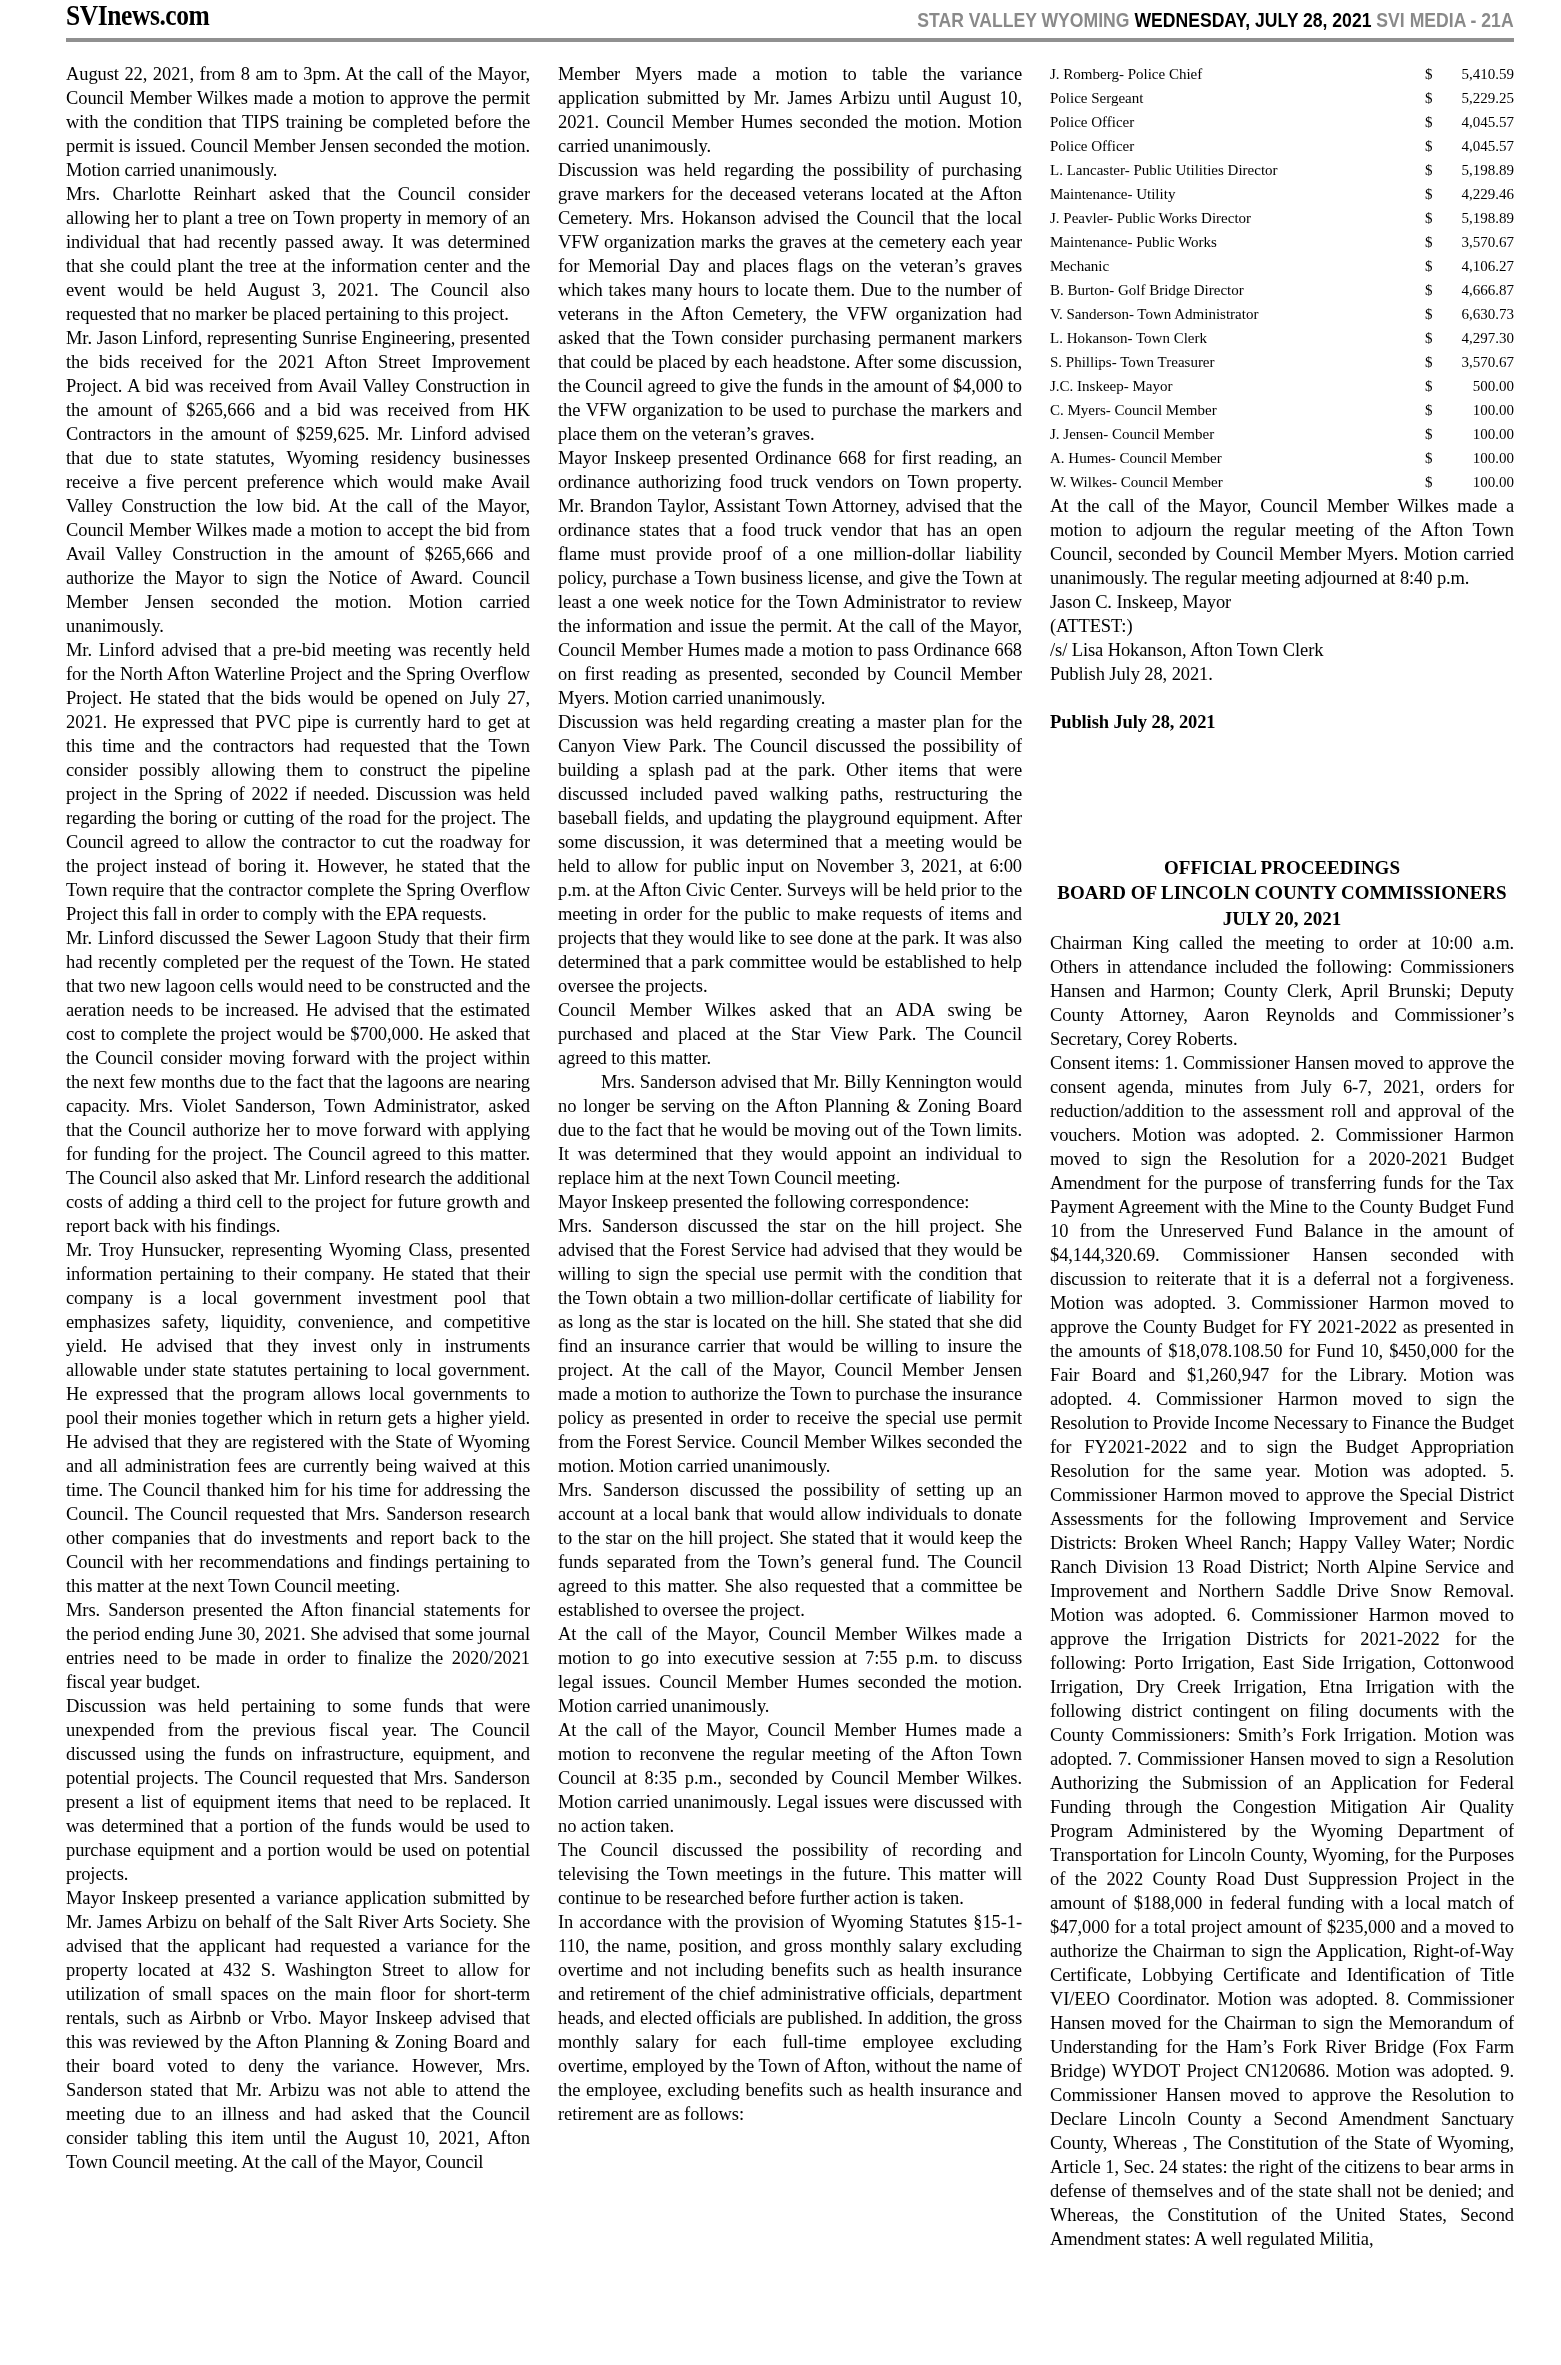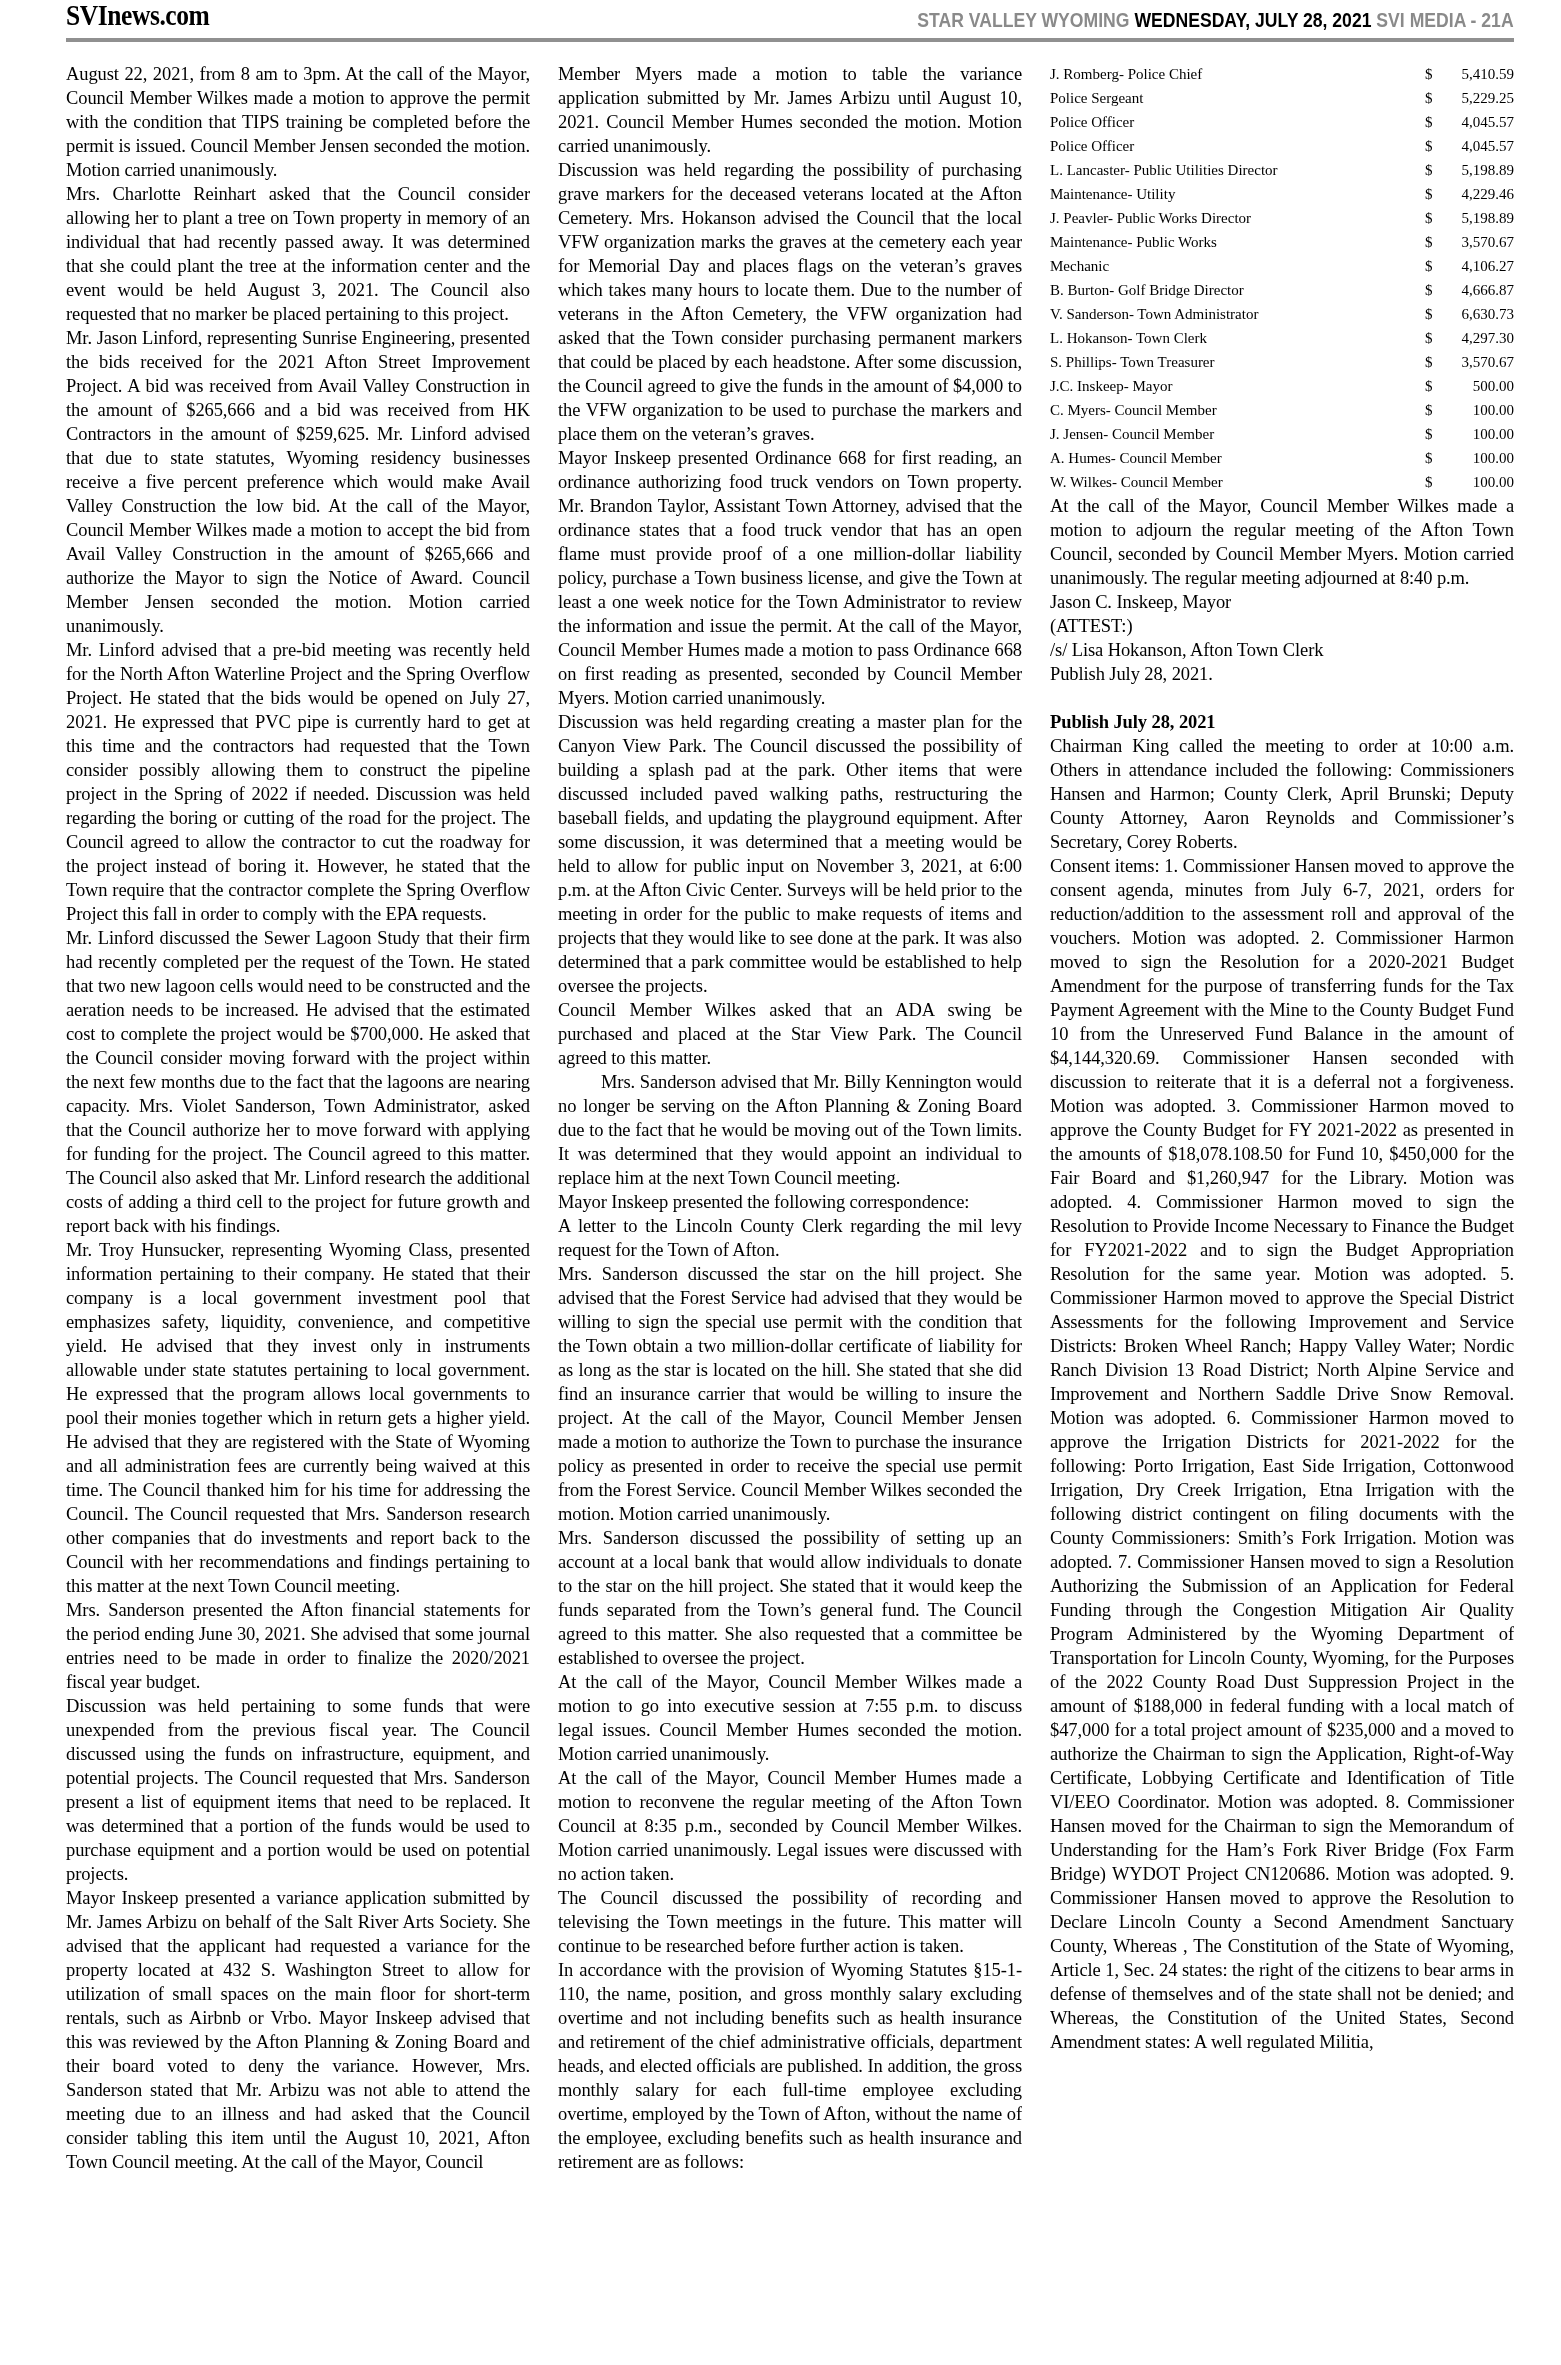--- a/index.html
+++ b/index.html
@@ -68,21 +68,20 @@
     </section>
 
     <section class="col">
       <p>Member Myers made a motion to table the variance application submitted by Mr. James Arbizu until August 10, 2021.  Council Member Humes seconded the motion.  Motion carried unanimously.</p>
       <p>Discussion was held regarding the possibility of purchasing grave markers for the deceased veterans located at the Afton Cemetery.   Mrs. Hokanson advised the Council that the local VFW organization marks the graves at the cemetery each year for Memorial Day and places flags on the veteran’s graves which takes many hours to locate them.  Due to the number of veterans in the Afton Cemetery, the VFW organization had asked that the Town consider purchasing permanent markers that could be placed by each headstone.  After some discussion, the Council agreed to give the funds in the amount of $4,000 to the VFW organization to be used to purchase the markers and place them on the veteran’s graves.</p>
       <p>Mayor Inskeep presented Ordinance 668 for first reading, an ordinance authorizing food truck vendors on Town property.  Mr. Brandon Taylor, Assistant Town Attorney, advised that the ordinance states that a food truck vendor that has an open flame must provide proof of a one million-dollar liability policy, purchase a Town business license, and give the Town at least a one week notice for the Town Administrator to review the information and issue the permit.  At the call of the Mayor, Council Member Humes made a motion to pass Ordinance 668 on first reading as presented, seconded by Council Member Myers.  Motion carried unanimously.</p>
       <p>Discussion was held regarding creating a master plan for the Canyon View Park.  The Council discussed the possibility of building a splash pad at the park.  Other items that were discussed included paved walking paths, restructuring the baseball fields, and updating the playground equipment.  After some discussion, it was determined that a meeting would be held to allow for public input on November 3, 2021, at 6:00 p.m. at the Afton Civic Center.  Surveys will be held prior to the meeting in order for the public to make requests of items and projects that they would like to see done at the park.  It was also determined that a park committee would be established to help oversee the projects.</p>
       <p>Council Member Wilkes asked that an ADA swing be purchased and placed at the Star View Park.  The Council agreed to this matter.</p>
       <p class="indent-sm">Mrs. Sanderson advised that Mr. Billy Kennington would no longer be serving on the Afton Planning &amp; Zoning Board due to the fact that he would be moving out of the Town limits.  It was determined that they would appoint an individual to replace him at the next Town Council meeting.</p>
       <p>Mayor Inskeep presented the following correspondence:</p>
-      <p>A letter to the Lincoln County Clerk regarding the mil levy request for the Town of Afton.</p>
       <p>Mrs. Sanderson discussed the star on the hill project.  She advised that the Forest Service had advised that they would be willing to sign the special use permit with the condition that the Town obtain a two million-dollar certificate of liability for as long as the star is located on the hill.  She stated that she did find an insurance carrier that would be willing to insure the project.  At the call of the Mayor, Council Member Jensen made a motion to authorize the Town to purchase the insurance policy as presented in order to receive the special use permit from the Forest Service.  Council Member Wilkes seconded the motion.  Motion carried unanimously.</p>
       <p>Mrs. Sanderson discussed the possibility of setting up an account at a local bank that would allow individuals to donate to the star on the hill project.  She stated that it would keep the funds separated from the Town’s general fund.  The Council agreed to this matter.  She also requested that a committee be established to oversee the project.</p>
       <p>At the call of the Mayor, Council Member Wilkes made a motion to go into executive session at 7:55 p.m. to discuss legal issues.  Council Member Humes seconded the motion.  Motion carried unanimously.</p>
       <p>At the call of the Mayor, Council Member Humes made a motion to reconvene the regular meeting of the Afton Town Council at 8:35 p.m., seconded by Council Member Wilkes.  Motion carried unanimously.  Legal issues were discussed with no action taken.</p>
       <p>The Council discussed the possibility of recording and televising the Town meetings in the future.  This matter will continue to be researched before further action is taken.</p>
       <p>In accordance with the provision of Wyoming Statutes §15-1-110, the name, position, and gross monthly salary excluding overtime and not including benefits such as health insurance and retirement of the chief administrative officials, department heads, and elected officials are published.  In addition, the gross monthly salary for each full-time employee excluding overtime, employed by the Town of Afton, without the name of the employee, excluding benefits such as health insurance and retirement are as follows:</p>
     </section>
 
     <section class="col">
 
@@ -215,20 +214,25 @@
           </div>
       </div>
 
       <p>At the call of the Mayor, Council Member Wilkes made a motion to adjourn the regular meeting of the Afton Town Council, seconded by Council Member Myers.  Motion carried unanimously.  The regular meeting adjourned at 8:40 p.m.</p>
       <p class="line">Jason C. Inskeep, Mayor</p>
       <p class="line">(ATTEST:)</p>
       <p class="line">/s/ Lisa Hokanson, Afton Town Clerk</p>
       <p class="line">Publish July 28, 2021.</p>
       <p class="publish-bold">Publish July 28, 2021</p>
 
+      <div class="proceedings-head">
+        <div>OFFICIAL PROCEEDINGS</div>
+        <div>BOARD OF LINCOLN COUNTY COMMISSIONERS</div>
+        <div>JULY 20, 2021</div>
+      </div>
 
       <p>Chairman King called the meeting to order at 10:00 a.m.   Others in attendance included the following: Commissioners Hansen and Harmon; County Clerk, April Brunski; Deputy County Attorney, Aaron Reynolds and Commissioner’s Secretary, Corey Roberts.</p>
       <p>Consent items:  1. Commissioner Hansen moved to approve the consent agenda, minutes from July 6-7, 2021, orders for reduction/addition to the assessment roll and approval of the vouchers.  Motion was adopted.  2.  Commissioner Harmon moved to sign the Resolution for a 2020-2021 Budget Amendment for the purpose of transferring funds for the Tax Payment Agreement with the Mine to the County Budget Fund 10 from the Unreserved Fund Balance in the amount of $4,144,320.69.  Commissioner Hansen seconded with discussion to reiterate that it is a deferral not a forgiveness.  Motion was adopted.  3.  Commissioner Harmon moved to approve the County Budget for FY 2021-2022 as presented in the amounts of $18,078.108.50 for Fund 10, $450,000 for the Fair Board and $1,260,947 for the Library.  Motion was adopted.  4.  Commissioner Harmon moved to sign the Resolution to Provide Income Necessary to Finance the Budget for FY2021-2022 and to sign the Budget Appropriation Resolution for the same year.  Motion was adopted.  5.  Commissioner Harmon moved to approve the Special District Assessments for the following Improvement and Service Districts:  Broken Wheel Ranch; Happy Valley Water; Nordic Ranch Division 13 Road District; North Alpine Service and Improvement and Northern Saddle Drive Snow Removal.  Motion was adopted.  6.  Commissioner Harmon moved to approve the Irrigation Districts for 2021-2022 for the following:  Porto Irrigation, East Side Irrigation, Cottonwood Irrigation, Dry Creek Irrigation, Etna Irrigation with the following district contingent on filing documents with the County Commissioners:  Smith’s Fork Irrigation.  Motion was adopted.   7.  Commissioner Hansen moved to sign a Resolution Authorizing the Submission of an Application for Federal Funding through the Congestion Mitigation Air Quality Program Administered by the Wyoming Department of Transportation for Lincoln County, Wyoming, for the Purposes of the 2022 County Road Dust Suppression Project in the amount of $188,000 in federal funding with a local match of $47,000 for a total project amount of  $235,000 and a moved to authorize the Chairman to sign the Application, Right-of-Way Certificate, Lobbying Certificate and Identification of Title VI/EEO Coordinator.   Motion was adopted.   8.   Commissioner Hansen moved for the Chairman to sign the Memorandum of Understanding for the Ham’s Fork River Bridge (Fox Farm Bridge) WYDOT Project CN120686.  Motion was adopted.  9.  Commissioner Hansen moved to approve the Resolution to Declare Lincoln County a Second Amendment Sanctuary County, Whereas , The Constitution of the State of Wyoming, Article 1, Sec. 24 states:  the right of the citizens to bear arms in defense of themselves and of the state shall not be denied; and Whereas, the Constitution of the United States, Second Amendment states:  A well regulated Militia,</p>
     </section>
 
   </main>
 </div>
 
 
 </body></html>

